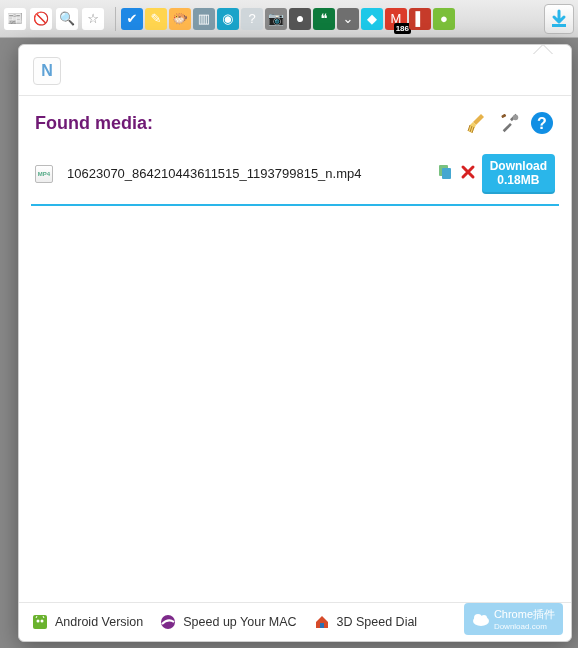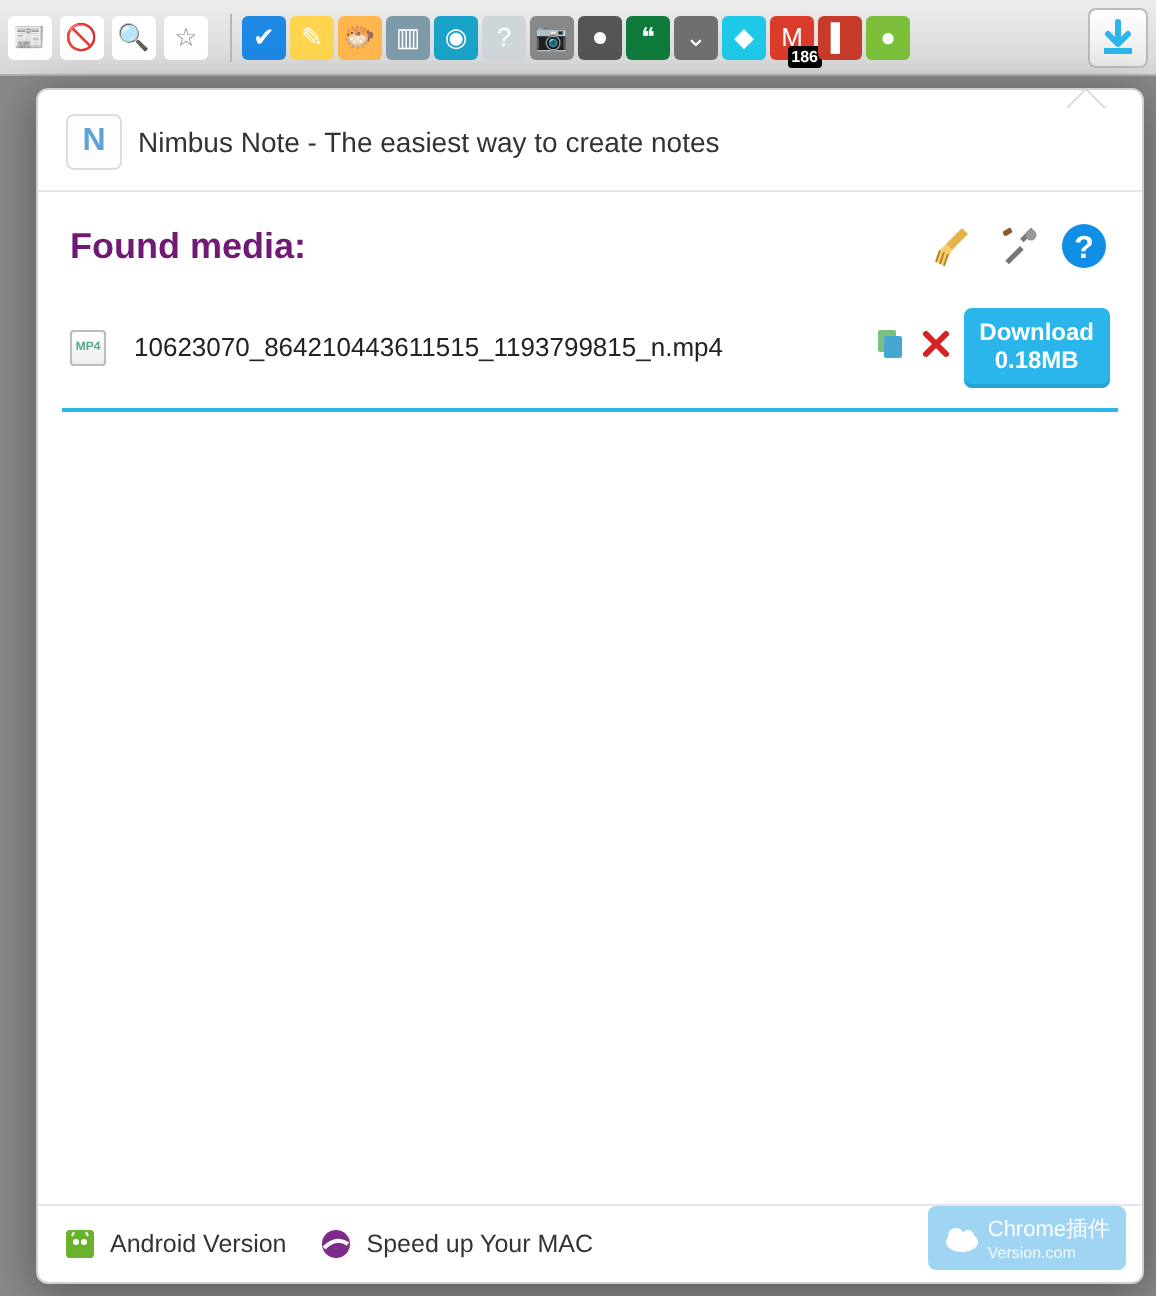--- a/index.html
+++ b/index.html
@@ -149,21 +149,20 @@
       <path d="M10 2 L10 12 M5 8 L10 13 L15 8" stroke="#2ab6ea" stroke-width="3" fill="none" stroke-linecap="round" stroke-linejoin="round"></path>
       <rect x="3" y="15" width="14" height="3" fill="#2ab6ea"></rect>
     </svg>
   </div>
 </div>
 
 <div class="popup">
 
   <div class="promo">
     <div class="nimbus-logo">N</div>
-    <span>Nimbus Note - The easiest way to create notes</span>
   </div>
 
   <div class="header-row">
     <h2>Found media:</h2>
     <div class="header-actions">
       <div class="hicon">
         <svg width="24" height="24" viewBox="0 0 24 24">
           <path d="M15 3 L18 6 L10 14 L7 11 Z" fill="#e6b24a"></path>
           <path d="M7 11 L10 14 L6 22 L2 20 L4 14 Z" fill="#f3d06a"></path>
           <path d="M4 14 L2 20 M6 15 L4 21 M8 16 L6 22" stroke="#b8862b" stroke-width="1"></path>
@@ -224,26 +223,35 @@
     </div>
     <div class="flink">
       <span class="ficon">
         <svg width="16" height="16" viewBox="0 0 16 16">
             <circle cx="8" cy="8" r="7" fill="#7d2a8a"></circle>
             <path d="M2 10 Q8 4 14 8" stroke="#fff" stroke-width="2" fill="none"></path>
           </svg>
       </span>
       <span>Speed up Your MAC</span>
     </div>
+    <div class="flink">
+      <span class="ficon">
+        <svg width="16" height="16" viewBox="0 0 16 16">
+            <path d="M2 8 L8 2 L14 8 L14 14 L2 14 Z" fill="#d64b2a"></path>
+            <rect x="6" y="9" width="4" height="5" fill="#2a6fb5"></rect>
+          </svg>
+      </span>
+      <span>3D Speed Dial</span>
+    </div>
     <div class="watermark">
       <svg width="18" height="14" viewBox="0 0 18 14">
           <ellipse cx="9" cy="9" rx="8" ry="5" fill="#fff"></ellipse>
           <circle cx="6" cy="6" r="4" fill="#fff"></circle>
           <circle cx="12" cy="6" r="3" fill="#fff"></circle>
         </svg>
       <div>
         <div>Chrome插件</div>
-        <div style="font-size:8px;opacity:0.9">Version.com</div>
+        <div style="font-size:8px;opacity:0.9">Download.com</div>
       </div>
     </div>
   </div>
 
 </div>
 
 </body></html>

